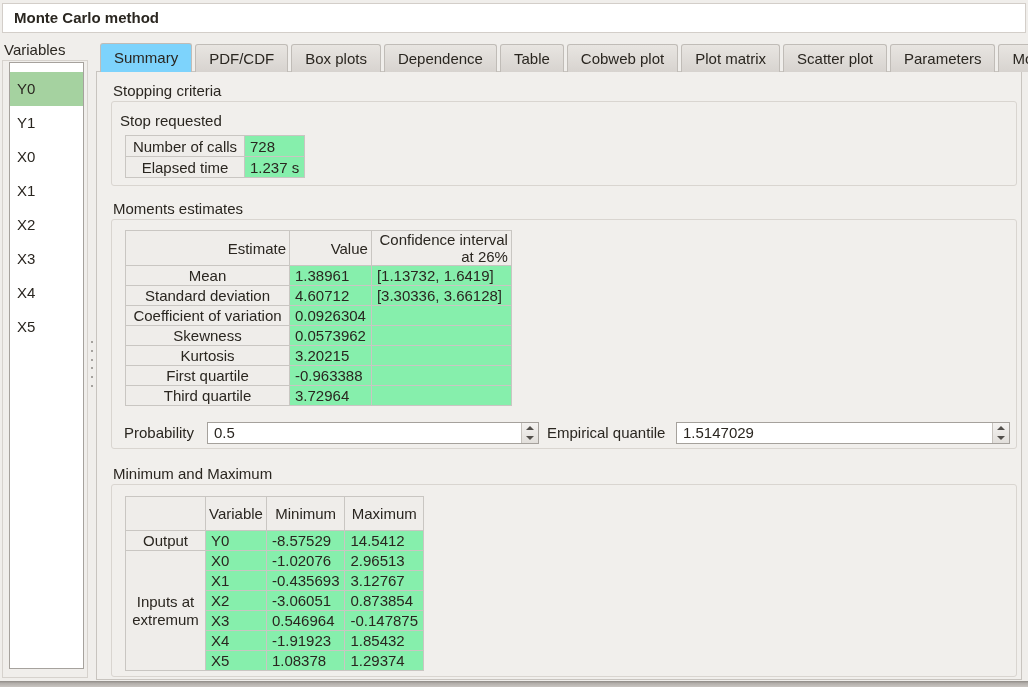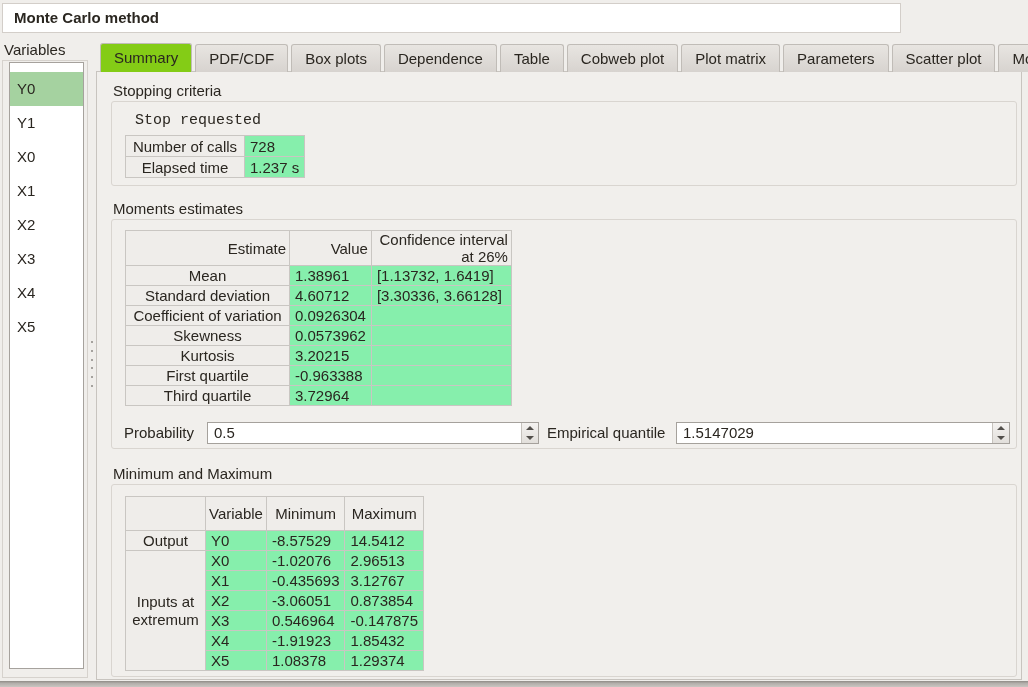--- a/index.html
+++ b/index.html
@@ -8,21 +8,21 @@
     position:relative;
     font-family:"Liberation Sans", sans-serif;
     font-size:15px;
     color:#2a2620;
     background:#f0eeeb;
     overflow:hidden;
   }
 
   
   .titlebar {
-    position:absolute; left:2px; top:3px; width:899px; height:30px;
+    position:absolute; left:2px; top:3px; width:1024px; height:30px;
     background:#ffffff; border:1px solid #d3cec9;
     line-height:28px; padding-left:11px; font-weight:bold;
   }
 
   
   .sidebar-label { position:absolute; left:4px; top:41px; }
   .sidebar-frame {
     position:absolute; left:2px; top:60px; width:86px; height:618px;
     border:1px solid #d6d2cd;
   }
@@ -41,21 +41,21 @@
 
   
   .tabbar { position:absolute; left:100px; top:43px; height:29px; display:flex; gap:3px; z-index:3; }
   .tab {
     padding:0 13px; height:28px; line-height:27px; margin-top:1px;
     background:linear-gradient(#e8e5e1,#d7d3cf);
     border:1px solid #c0bcb7; border-bottom:none;
     border-radius:3px 3px 0 0;
     cursor:default; white-space:nowrap;
   }
-  .tab.active { background:#84cc16; height:29px; margin-top:0; line-height:28px; }
+  .tab.active { background:#7dd3fc; height:29px; margin-top:0; line-height:28px; }
 
   .pane {
     position:absolute; left:96px; top:71px; width:926px; height:609px;
     background:#f1efec; border:1px solid #c8c4bf;
   }
 
   .group-title { position:absolute; left:16px; }
   .groupbox {
     position:absolute; left:14px; width:906px;
     border:1px solid #d9d5d0; border-radius:3px;
@@ -142,30 +142,30 @@
   </div>
 
 <div class="tabbar">
   <div class="tab active">Summary</div>
   <div class="tab">PDF/CDF</div>
   <div class="tab">Box plots</div>
   <div class="tab">Dependence</div>
   <div class="tab">Table</div>
   <div class="tab">Cobweb plot</div>
   <div class="tab">Plot matrix</div>
+  <div class="tab">Scatter plot</div>
   <div class="tab">Parameters</div>
-  <div class="tab">Scatter plot</div>
   <div class="tab">Model</div>
 </div>
 
 <div class="pane">
 
   <div class="group-title" style="top:10px;">Stopping criteria</div>
   <div class="groupbox" style="top:29px; height:85px;">
-    <div class="inner-label" style="left:23px; top:10px;font-family:Liberation Mono, monospace;">Stop requested</div>
+    <div class="inner-label" style="left:8px; top:10px;">Stop requested</div>
     <table class="stop-table" style="left:13px; top:33px;">
       <tbody>
           <tr>
         <td class="hcell c0">Number of calls</td>
         <td class="dcell c1">728</td>
       </tr>
       <tr>
         <td class="hcell c0">Elapsed time</td>
         <td class="dcell c1">1.237 s</td>
       </tr>

